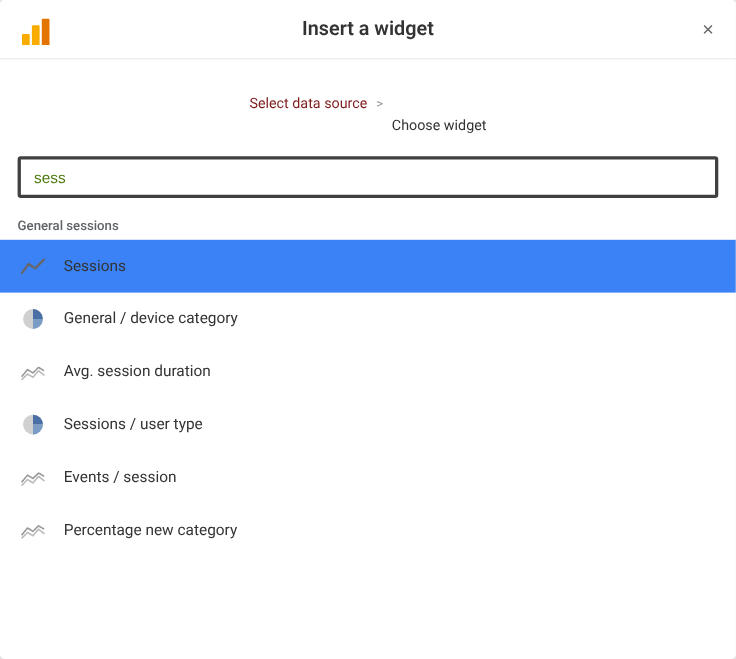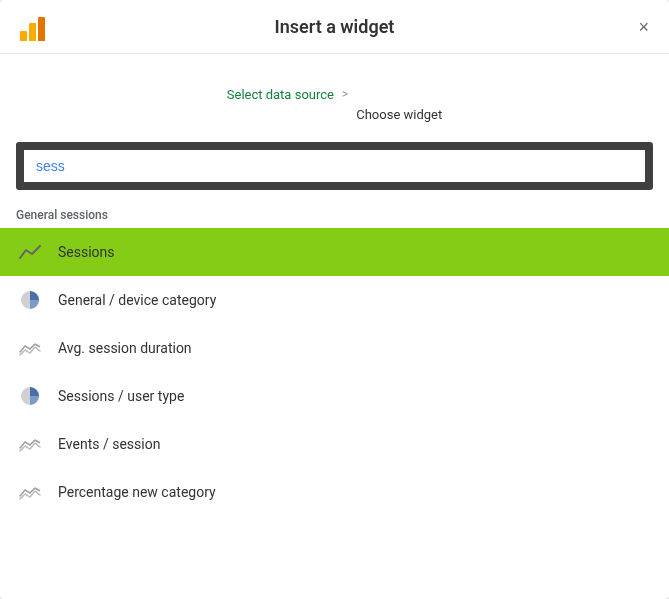--- a/index.html
+++ b/index.html
@@ -76,44 +76,44 @@
     .breadcrumb {
       display: flex;
       align-items: center;
       justify-content: center;
       padding: 12px 20px;
       gap: 8px;
       font-size: 13px;
     }
 
     .breadcrumb-item {
-      color: #15803d;
+      color: #7f1d1d;
     }
 
     .breadcrumb-separator {
       color: #999;
       font-size: 12px;
     }
 
     .breadcrumb-current {
       color: #333;
       margin-top: 41px;
     }
 
     .search-container {
       padding: 8px 16px 8px 16px;
     }
 
     .search-input {
       width: 100%;
       padding: 8px 12px;
-      border: 8px solid #404040;
+      border: 3px solid #404040;
       border-radius: 3px;
       font-size: 14px;
-      color: #3b82f6;
+      color: #4d7c0f;
       outline: none;
     }
 
     .list-container {
       flex: 1;
       overflow-y: auto;
       position: relative;
     }
 
     .list-container::-webkit-scrollbar {
@@ -138,21 +138,21 @@
       display: flex;
       align-items: center;
       padding: 10px 16px;
       cursor: pointer;
       gap: 14px;
       font-size: 14px;
       color: #333;
     }
 
     .list-item.selected {
-      background: #84cc16;
+      background: #3b82f6;
     }
 
     .icon-wrap {
       width: 28px;
       height: 28px;
       display: flex;
       align-items: center;
       justify-content: center;
       flex-shrink: 0;
     }

